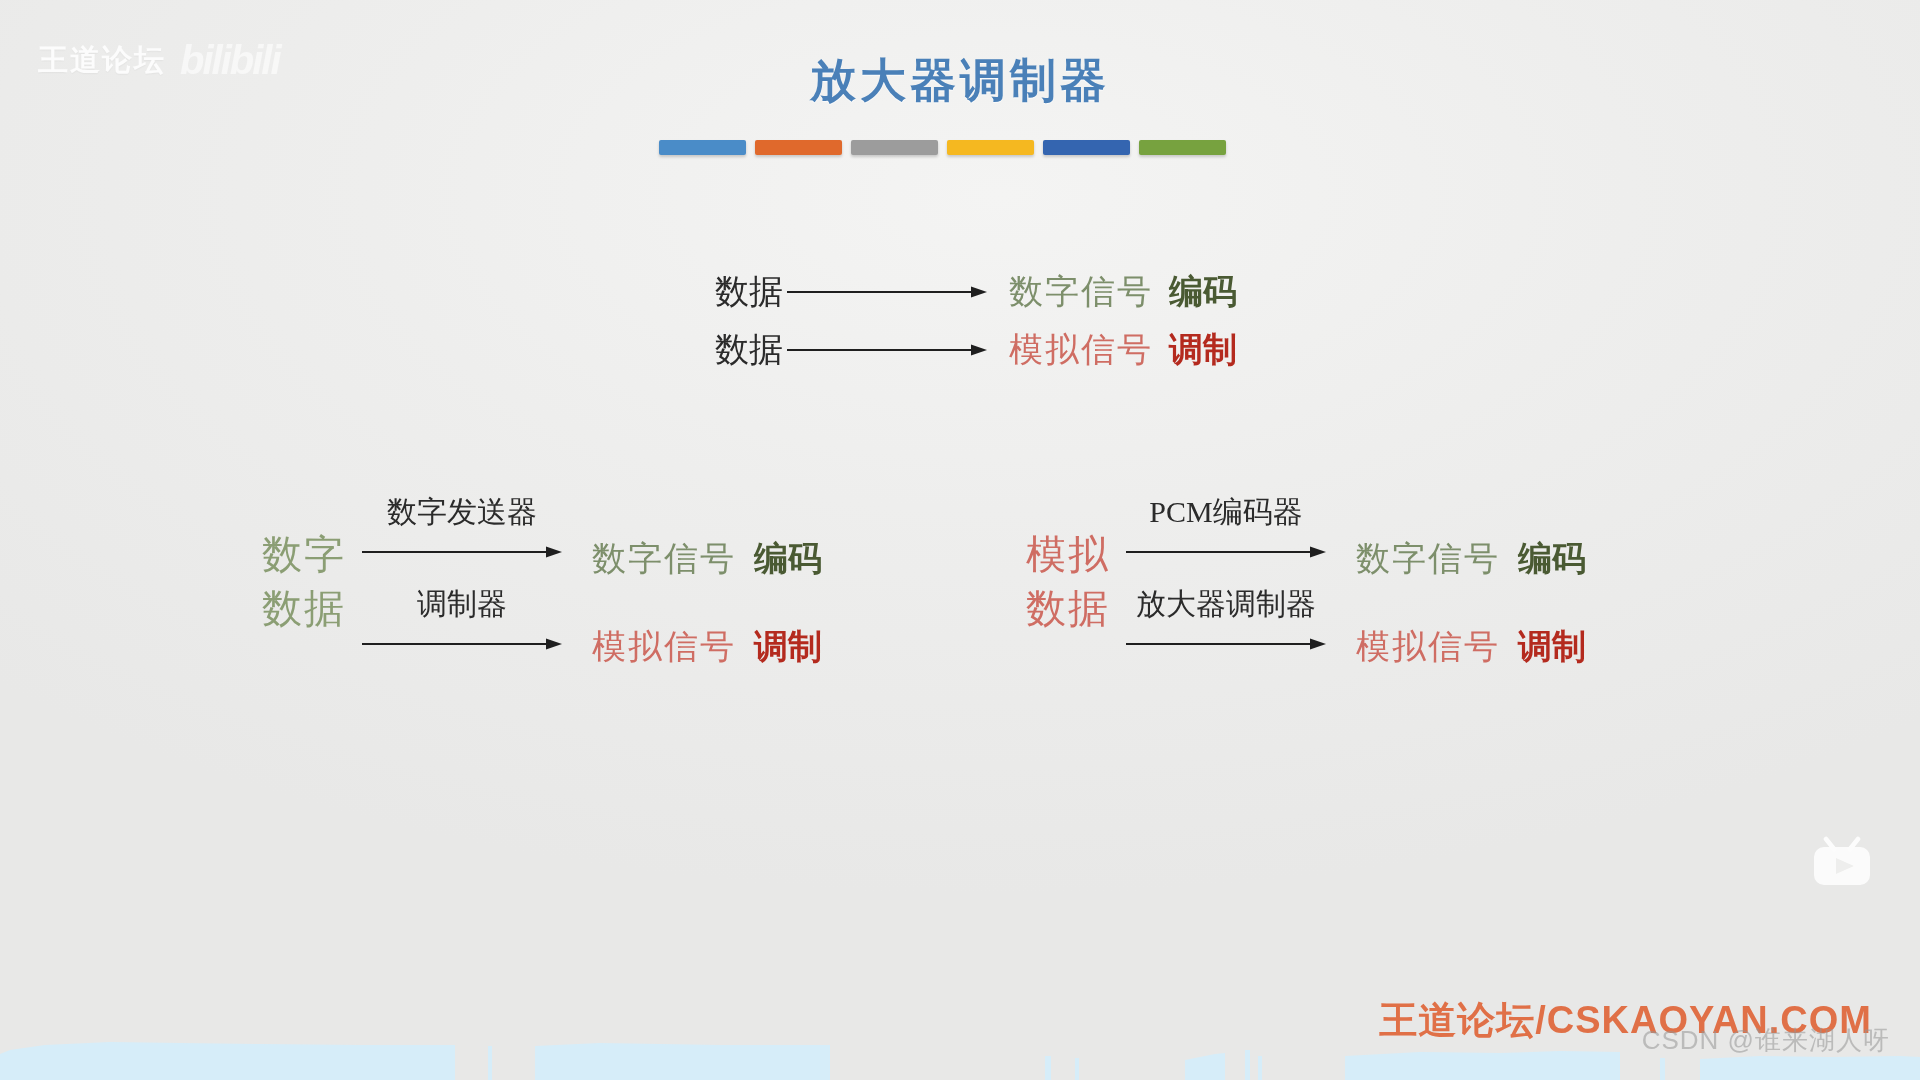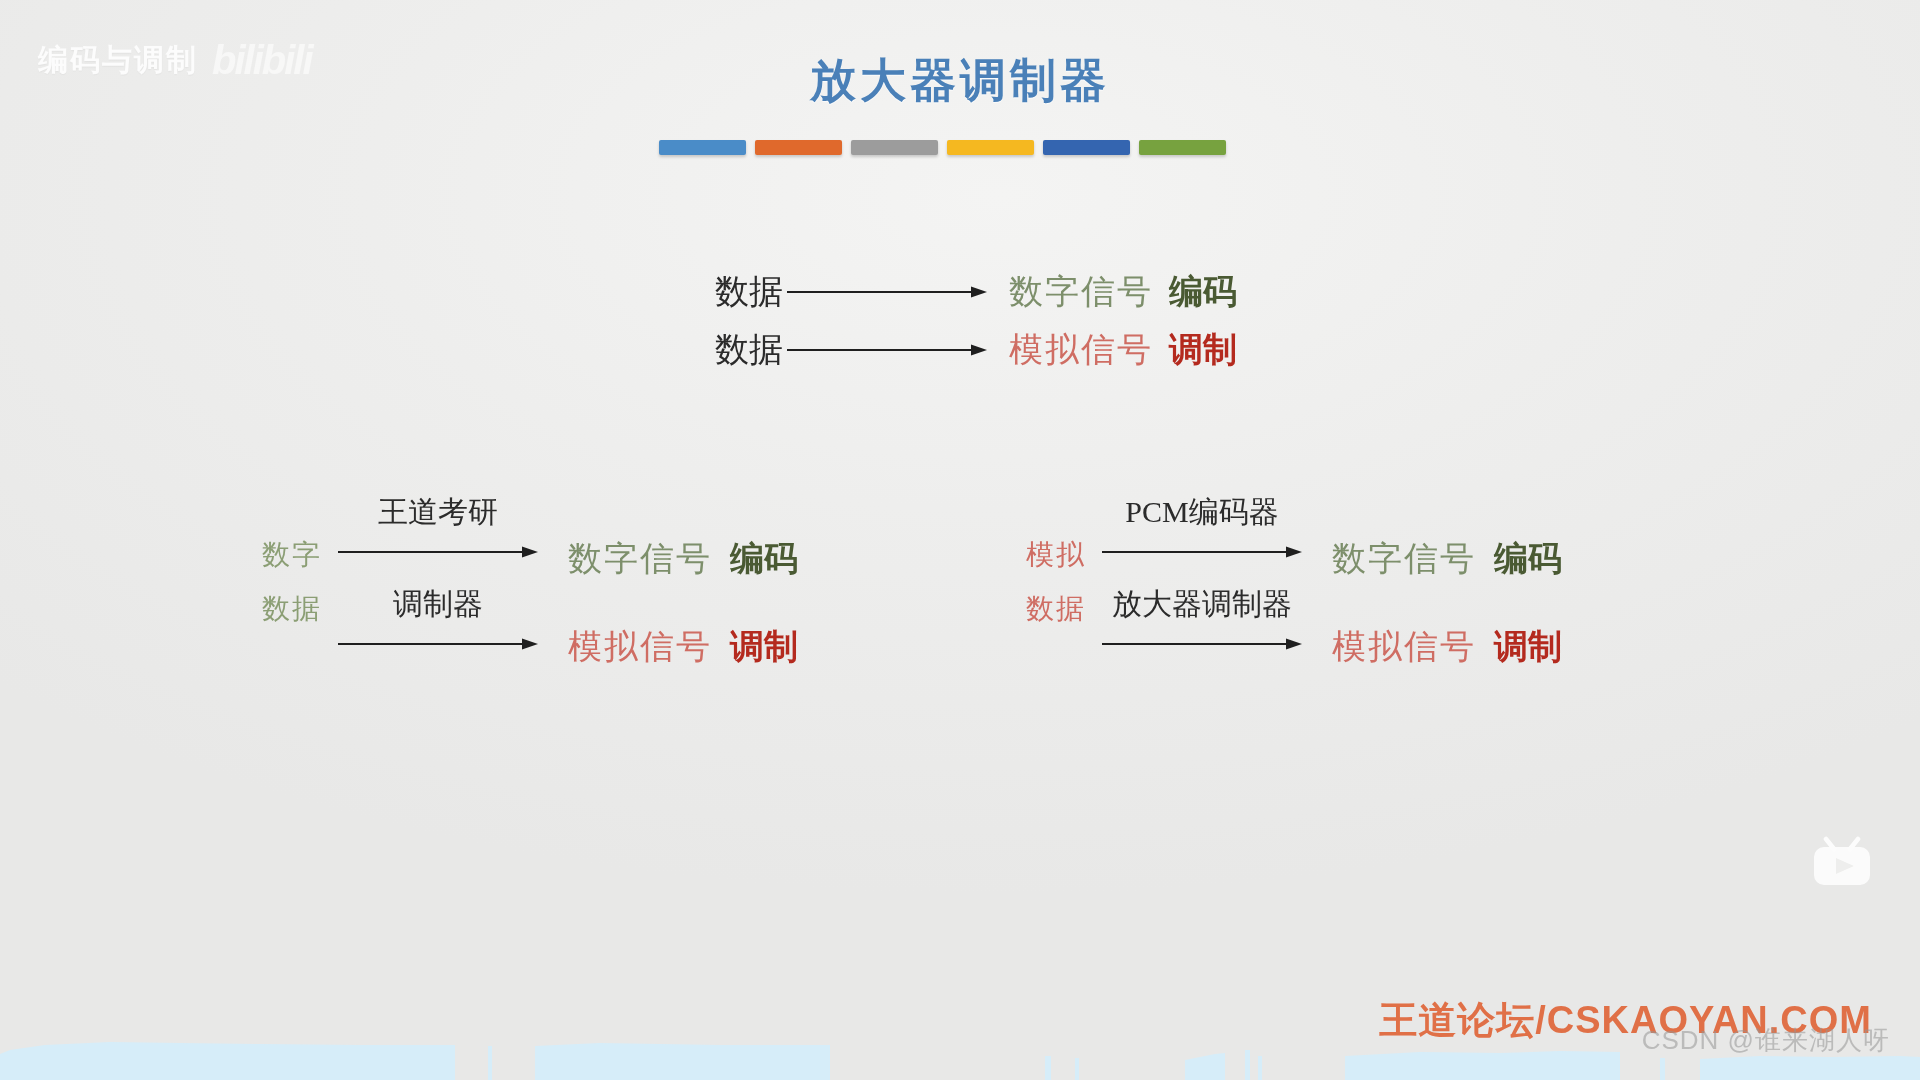--- a/index.html
+++ b/index.html
@@ -160,21 +160,21 @@
   #diagram-left { left: 262px; }
   #diagram-right { left: 1026px; }
 
   .diagram .dgrid {
     display: grid;
     grid-template-columns: auto auto auto auto;
     align-items: center;
     column-gap: 0px;
   }
   .diagram .dlabel {
-    font-size: 28px;
+    font-size: 40px;
     line-height: 54px;
     letter-spacing: 2px;
     grid-row: 1 / span 2;
     padding-right: 16px;
     white-space: nowrap;
   }
   .arrowcell {
     position: relative;
     width: 200px;
     height: 92px;
@@ -232,21 +232,21 @@
     white-space: nowrap;
     opacity: 0.92;
   }
 </style>
 </head>
 <body>
 
 <div id="slide">
 
   <div id="wm-brand">
-    <span class="wm-text">编码与调制</span>
+    <span class="wm-text">王道论坛</span>
     <span class="wm-logo">bilibili</span>
   </div>
 
   <div id="title" class="cn">放大器调制器</div>
 
   <div id="colorbars">
     <div class="bar" style="background:#4a8cc8"></div>
     <div class="bar" style="background:#e0692c"></div>
     <div class="bar" style="background:#9c9c9c"></div>
     <div class="bar" style="background:#f5b820"></div>
@@ -283,21 +283,21 @@
   </div>
 
   <div class="diagram" id="diagram-left">
     <div class="dgrid">
       <div class="dlabel cn" style="color:#8b9e74">
         <div>数字</div>
         <div>数据</div>
       </div>
 
       <div class="arrowcell row-top">
-        <span class="alabel cn">王道考研</span>
+        <span class="alabel cn">数字发送器</span>
         <span class="aline">
           <svg width="200" height="12" viewBox="0 0 200 12">
             <line x1="0" y1="6" x2="186" y2="6" stroke="#1f1f1f" stroke-width="2.2"></line>
             <polygon points="184,0.5 200,6 184,11.5" fill="#1f1f1f"></polygon>
           </svg>
         </span>
       </div>
       <div class="sigcell cn row-top" style="color:#7d8f6b">数字信号</div>
       <div class="verbcell cn row-top" style="color:#4a5a33">编码</div>
 

